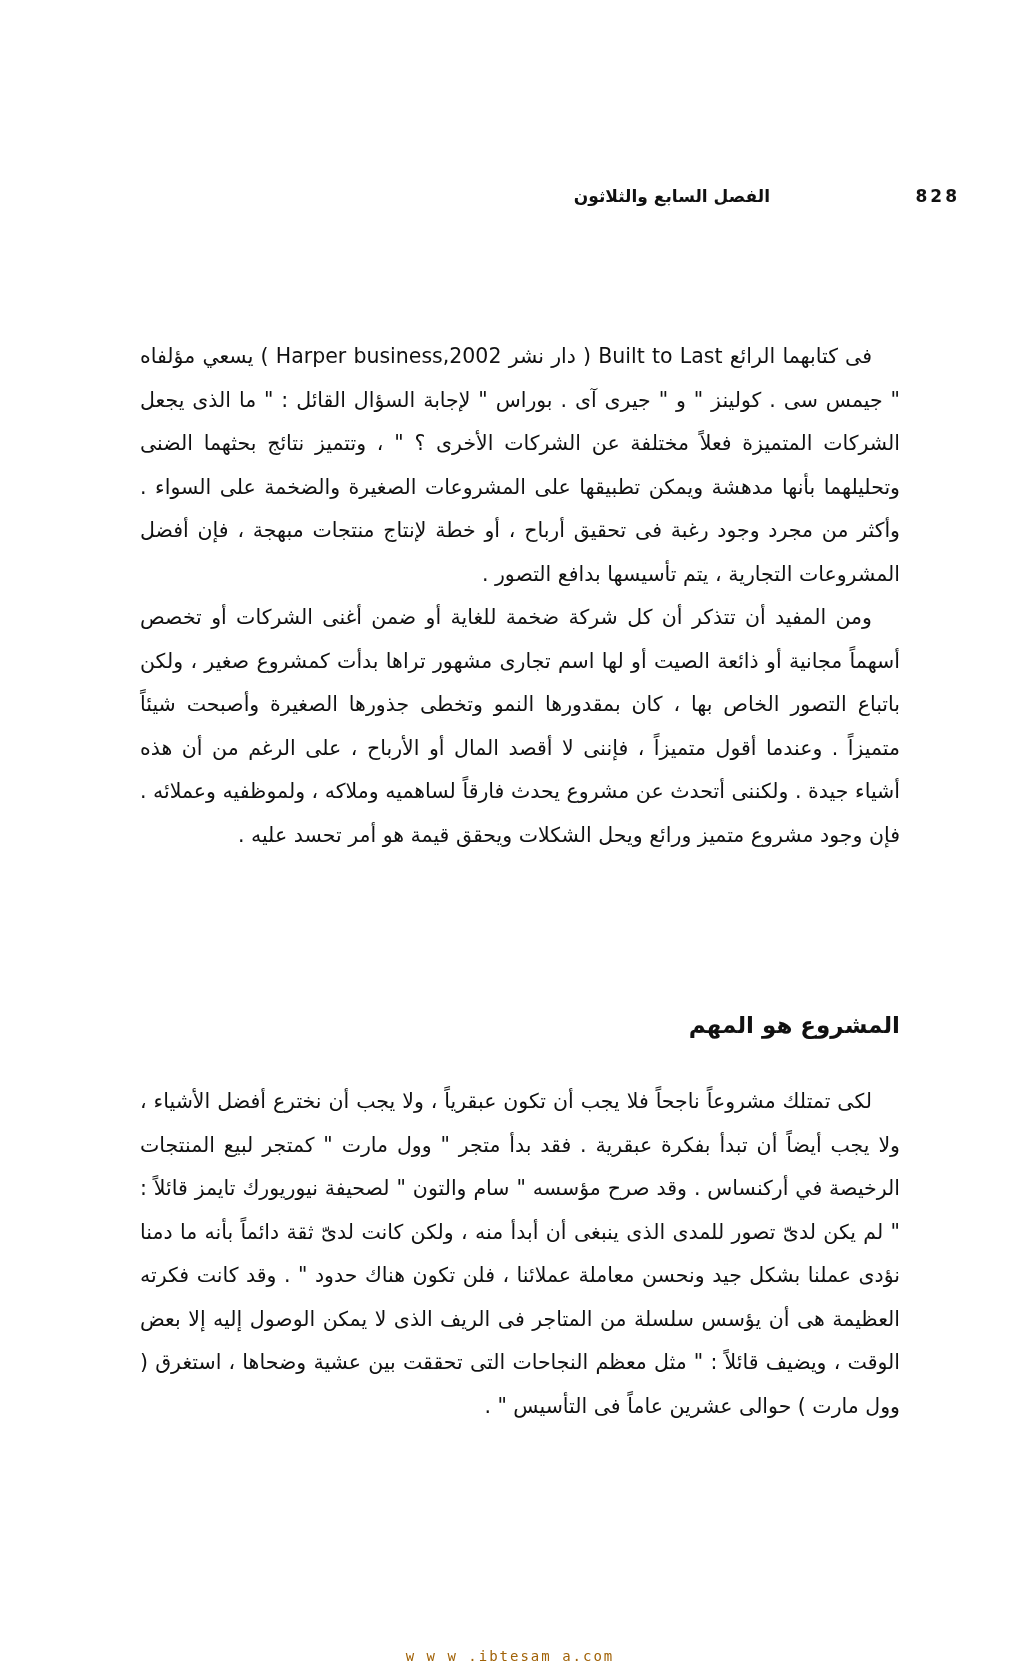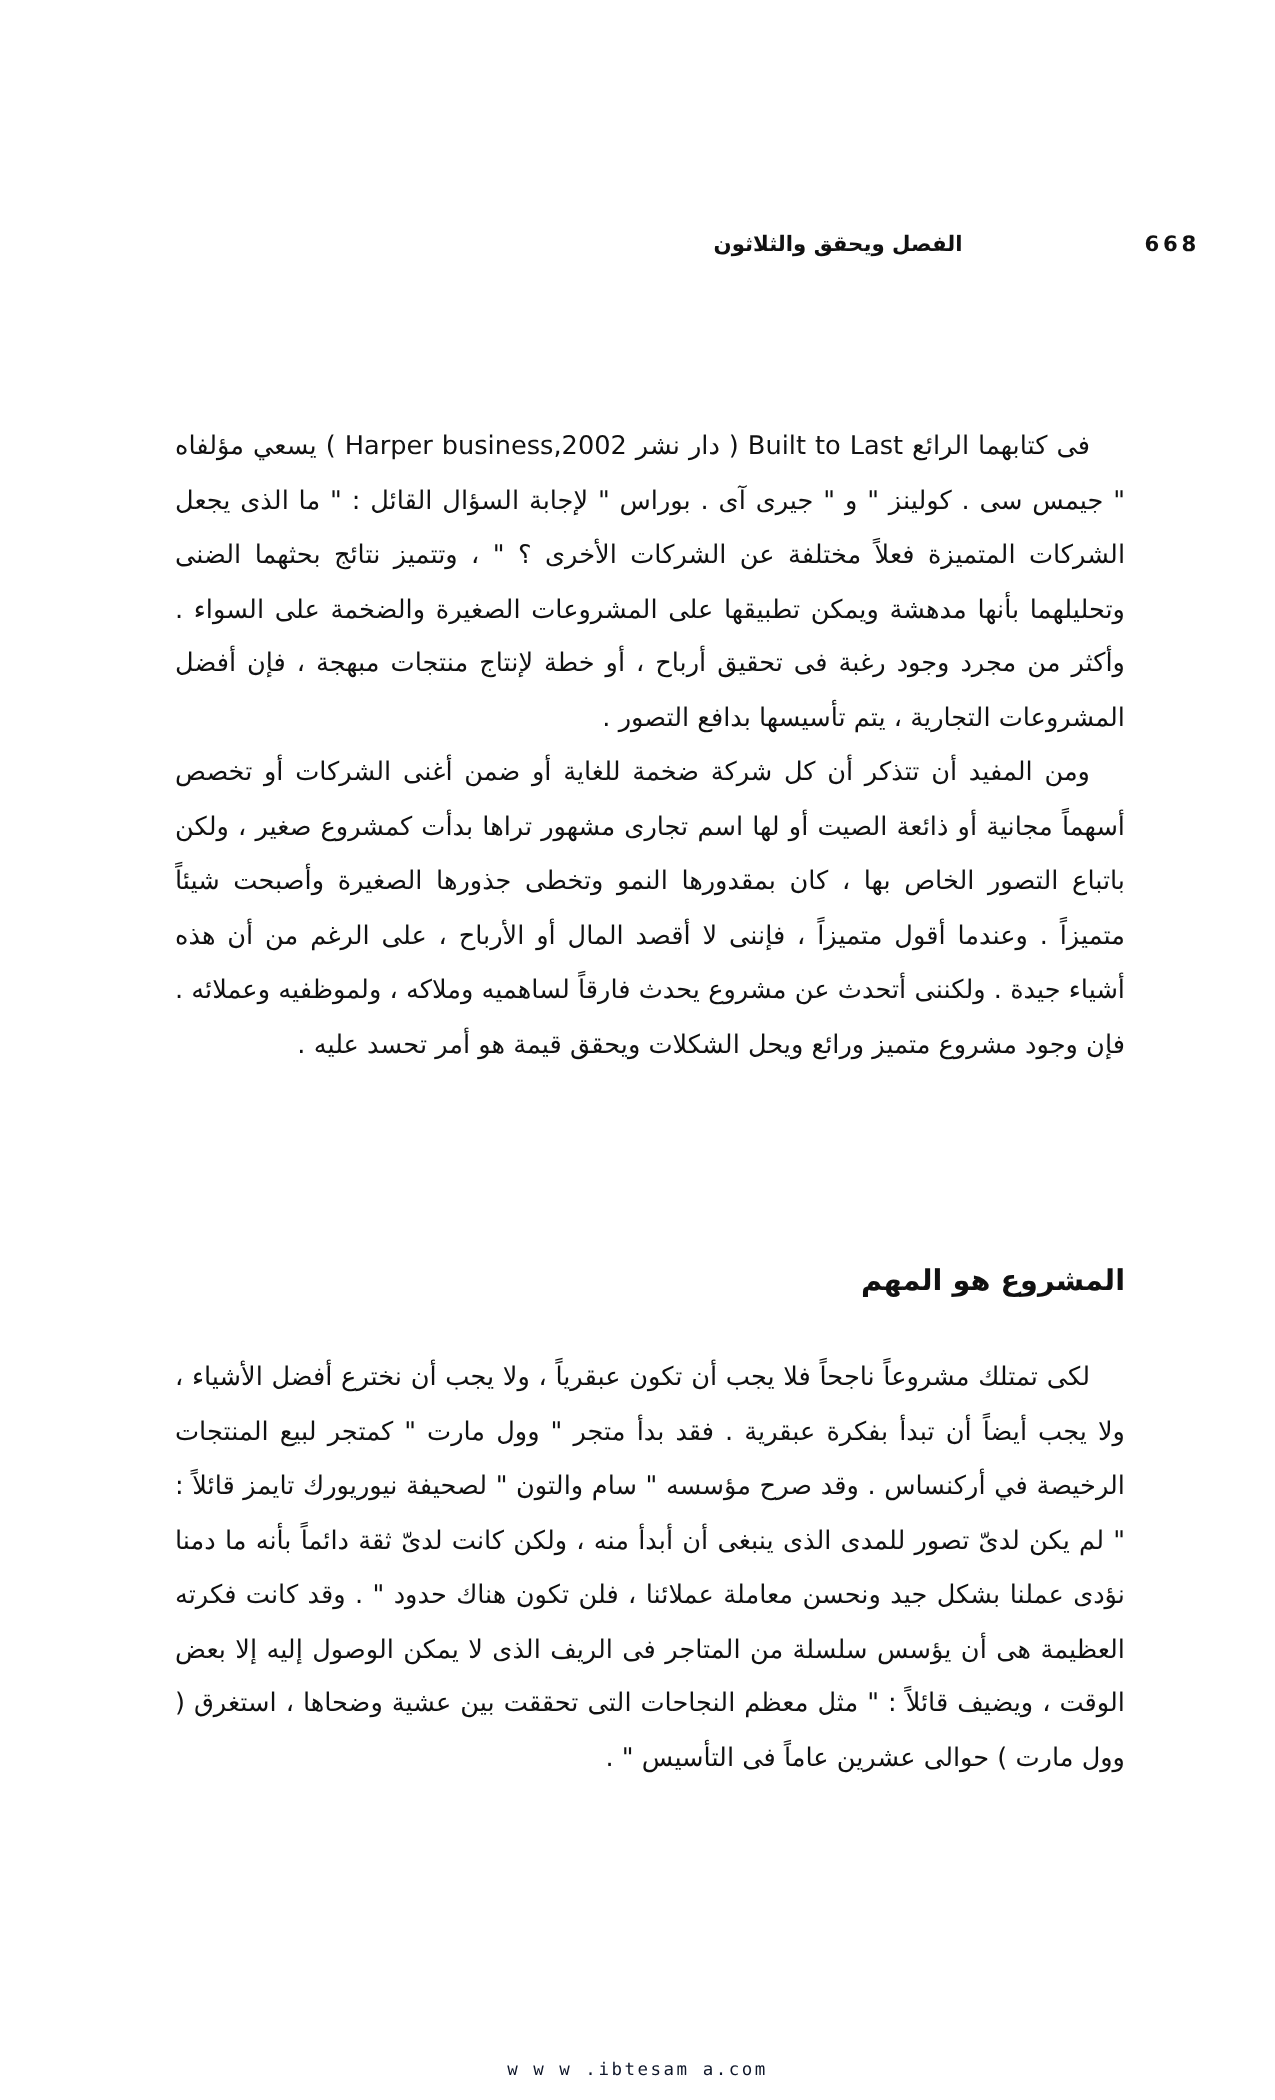--- a/index.html
+++ b/index.html
@@ -12,29 +12,29 @@
     .title { position: absolute; top: 262px; left: 0; width: 1020px; text-align: center; direction: rtl;
       font-family: "DejaVu Sans", sans-serif; font-weight: bold; font-size: 30px; }
     .body-text { position: absolute; left: 140px; width: 760px; direction: rtl; text-align: justify;
       font-family: "DejaVu Sans", sans-serif; font-weight: normal; font-size: 20.5px; line-height: 43.5px; }
     .body-text p { margin: 0; text-indent: 28px; }
     .para1 { top: 335px; }
     .subheading { position: absolute; top: 1012px; right: 120px; direction: rtl;
       font-family: "DejaVu Sans", sans-serif; font-weight: bold; font-size: 23px; }
     .para3 { top: 1080px; }
     .watermark { position: absolute; top: 1648px; left: 0; width: 1020px; text-align: center;
-      font-family: "DejaVu Sans Mono", monospace; font-size: 14px; color: #0f172a; letter-spacing: 2px; }
+      font-family: "DejaVu Sans Mono", monospace; font-size: 14px; color: #a16207; letter-spacing: 2px; }
   </style>
 </head>
 <body>
 
 <div class="page">
   <div class="running-header">
-    <span class="page-number">668</span>
-    <span class="chapter-title">الفصل ويحقق والثلاثون</span>
+    <span class="page-number">828</span>
+    <span class="chapter-title">الفصل السابع والثلاثون</span>
   </div>
 
 
   <div class="body-text para1">
     <p>فى كتابهما الرائع Built to Last ( دار نشر Harper business,2002 ) يسعي مؤلفاه " جيمس سى . كولينز " و " جيرى آى . بوراس " لإجابة السؤال القائل : " ما الذى يجعل الشركات المتميزة فعلاً مختلفة عن الشركات الأخرى ؟ " ، وتتميز نتائج بحثهما الضنى وتحليلهما بأنها مدهشة ويمكن تطبيقها على المشروعات الصغيرة والضخمة على السواء . وأكثر من مجرد وجود رغبة فى تحقيق أرباح ، أو خطة لإنتاج منتجات مبهجة ، فإن أفضل المشروعات التجارية ، يتم تأسيسها بدافع التصور .</p>
     <p>ومن المفيد أن تتذكر أن كل شركة ضخمة للغاية أو ضمن أغنى الشركات أو تخصص أسهماً مجانية أو ذائعة الصيت أو لها اسم تجارى مشهور تراها بدأت كمشروع صغير ، ولكن باتباع التصور الخاص بها ، كان بمقدورها النمو وتخطى جذورها الصغيرة وأصبحت شيئاً متميزاً . وعندما أقول متميزاً ، فإننى لا أقصد المال أو الأرباح ، على الرغم من أن هذه أشياء جيدة . ولكننى أتحدث عن مشروع يحدث فارقاً لساهميه وملاكه ، ولموظفيه وعملائه . فإن وجود مشروع متميز ورائع ويحل الشكلات ويحقق قيمة هو أمر تحسد عليه .</p>
   </div>
 
   <div class="subheading">المشروع هو المهم</div>
 

